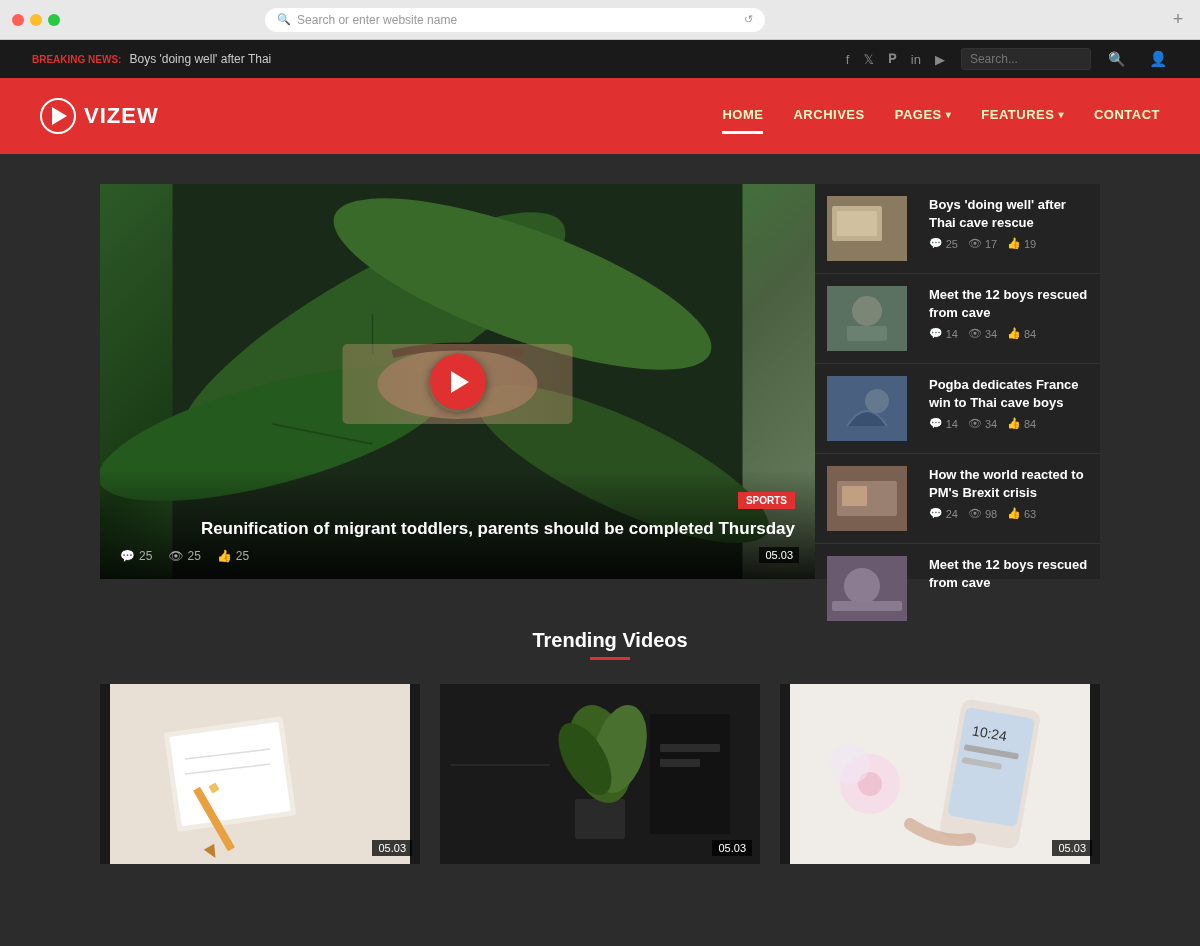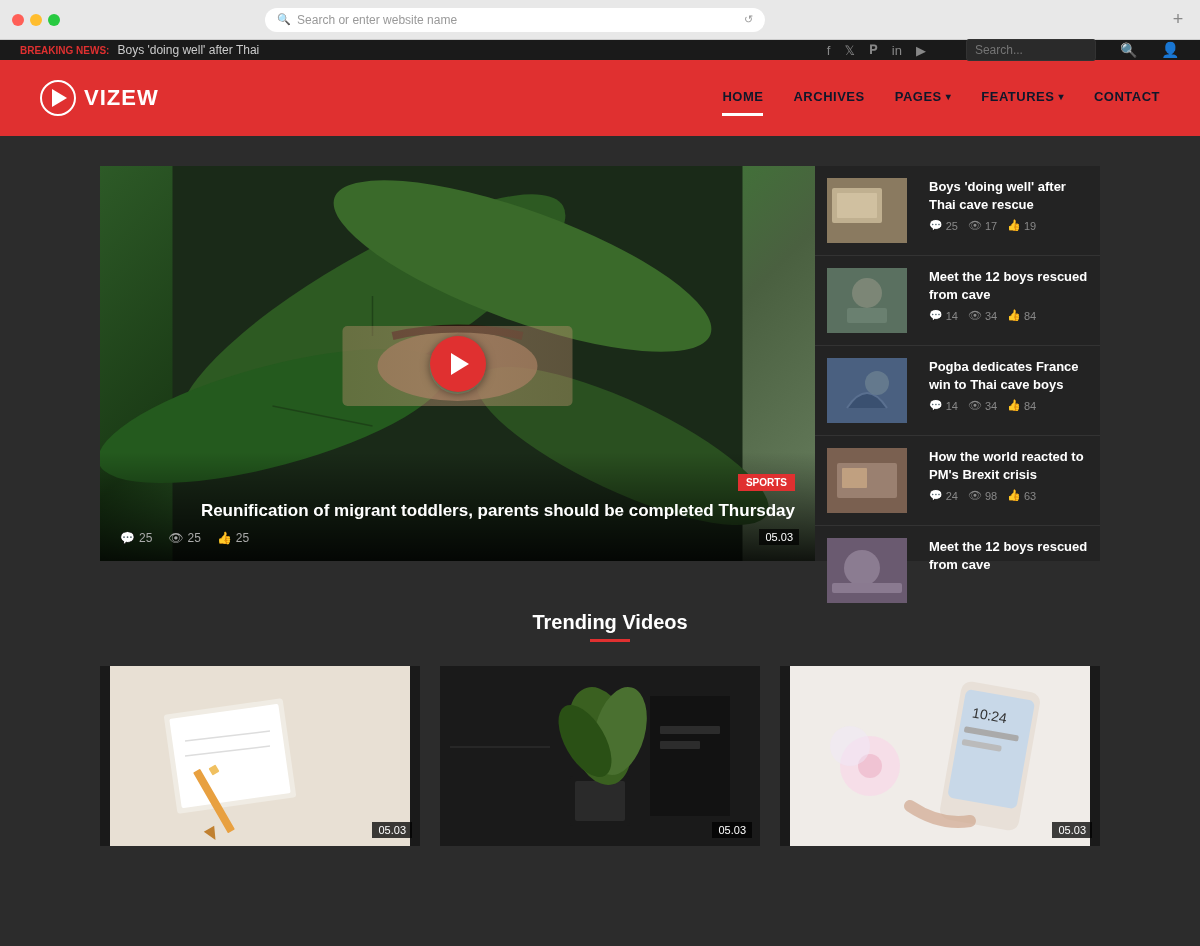--- a/index.html
+++ b/index.html
@@ -42,24 +42,24 @@
       align-items: center;
       justify-content: center;
       font-size: 18px;
       color: #888;
       cursor: pointer;
     }
 
     
     .top-bar {
       background: #1a1a1a;
-      height: 20px;
-      display: flex;
-      align-items: center;
-      padding: 0 20px;
+      height: 38px;
+      display: flex;
+      align-items: center;
+      padding: 0 32px;
       gap: 16px;
     }
     .breaking-news {
       display: flex;
       align-items: center;
       gap: 8px;
       font-size: 11px;
       color: #999;
       flex-shrink: 0;
     }
@@ -77,22 +77,22 @@
       align-items: center;
     }
     .social-icon {
       color: #888;
       font-size: 13px;
       cursor: pointer;
     }
     .top-bar-search {
       display: flex;
       align-items: center;
-      gap: 24px;
-      margin-left: 24px;
+      gap: 17px;
+      margin-left: 0;
       justify-content: center;
     }
     .top-bar-search input {
       background: #2a2a2a;
       border: 1px solid #333;
       color: #ccc;
       font-size: 12px;
       padding: 3px 8px;
       border-radius: 3px;
       width: 130px;
@@ -137,21 +137,21 @@
       color: white;
       letter-spacing: 1px;
     }
     .main-nav {
       margin-left: auto;
       display: flex;
       align-items: center;
       gap: 30px;
     }
     .nav-item {
-      color: #0f172a;
+      color: #fef9c3;
       font-size: 13px;
       font-weight: 600;
       text-transform: uppercase;
       letter-spacing: 0.5px;
       cursor: pointer;
       display: flex;
       align-items: center;
       gap: 4px;
       position: relative;
       padding-bottom: 4px;

